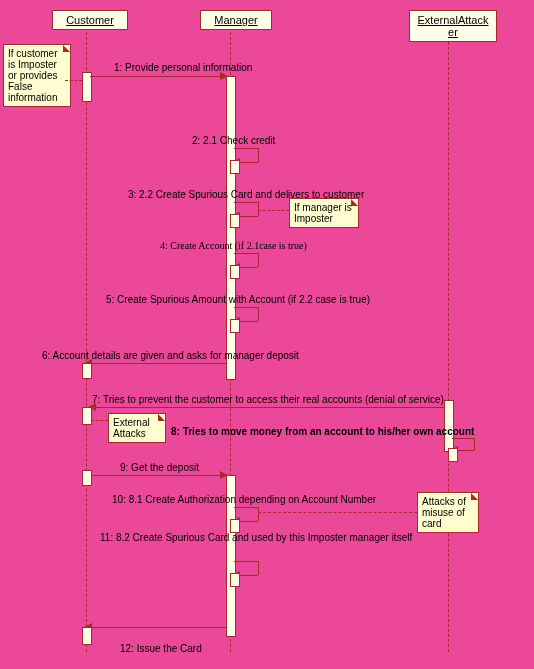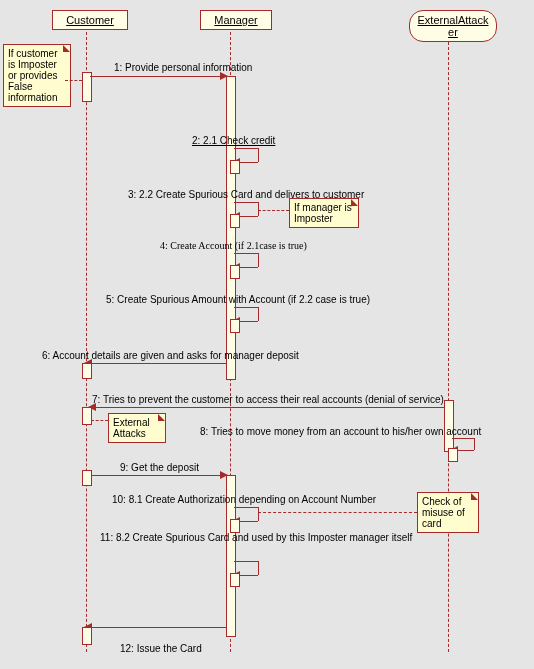--- a/index.html
+++ b/index.html
@@ -7,21 +7,21 @@
     padding: 0;
     background: #ffffff;
     font-family: Arial, Helvetica, sans-serif;
     font-size: 11px;
     color: #000;
   }
   .canvas {
     position: relative;
     width: 534px;
     height: 669px;
-    background: #e5e5e5;
+    background: #ec4899;
   }
   
   .lifeline-head {
     position: absolute;
     border: 1px solid #a52a2a;
     background: #fffde5;
     padding: 3px 6px;
     text-align: center;
     text-decoration: underline;
   }
@@ -101,38 +101,38 @@
 </style>
 </head>
 <body>
 
 <div class="canvas">
 
   <div class="lifeline-head" style="left:52px; top:10px; width:62px;">Customer</div>
 
   <div class="lifeline-head" style="left:200px; top:10px; width:58px;">Manager</div>
 
-  <div class="lifeline-head" style="left:409px; top:10px; width:74px; word-break:break-all;border-radius:14px;">ExternalAttacker</div>
+  <div class="lifeline-head" style="left:409px; top:10px; width:74px; word-break:break-all;">ExternalAttacker</div>
 
   <div class="lifeline-line" style="left:86px; top:32px; height:620px;"></div>
   <div class="lifeline-line" style="left:230px; top:32px; height:620px;"></div>
   <div class="lifeline-line" style="left:448px; top:42px; height:610px;"></div>
 
   <div class="note" style="left:3px; top:44px; width:58px;">If customer is Imposter or provides False information</div>
   <div class="note-attach" style="left:65px; top:80px; width:17px;"></div>
 
   <div class="activation" style="left:82px; top:72px; height:28px;"></div>
 
   <div class="msg-label" style="left:114px; top:62px;">1: Provide personal information</div>
   <div class="arrow-line" style="left:90px; top:76px; width:132px;"></div>
   <div class="arrow-head right" style="left:220px; top:72px;"></div>
 
   <div class="activation" style="left:226px; top:76px; height:302px;"></div>
 
-  <div class="msg-label" style="left:192px; top:135px;text-decoration:underline;">2: 2.1 Check credit</div>
+  <div class="msg-label" style="left:192px; top:135px;">2: 2.1 Check credit</div>
   <div class="arrow-line" style="left:234px; top:148px; width:24px;"></div>
   <div class="self-vert" style="left:258px; top:148px; height:14px;"></div>
   <div class="arrow-line" style="left:238px; top:162px; width:20px;"></div>
   <div class="arrow-head left" style="left:232px; top:158px;"></div>
   <div class="activation" style="left:230px; top:160px; height:12px;"></div>
 
   <div class="msg-label" style="left:128px; top:189px;">3: 2.2 Create Spurious Card and delivers to customer</div>
   <div class="arrow-line" style="left:234px; top:202px; width:24px;"></div>
   <div class="self-vert" style="left:258px; top:202px; height:14px;"></div>
   <div class="arrow-line" style="left:238px; top:216px; width:20px;"></div>
@@ -164,42 +164,42 @@
   <div class="msg-label" style="left:92px; top:394px;">7: Tries to prevent the customer to access their real accounts (denial of service)</div>
   <div class="arrow-line" style="left:94px; top:407px; width:350px;"></div>
   <div class="arrow-head left" style="left:88px; top:403px;"></div>
   <div class="activation" style="left:82px; top:407px; height:16px;"></div>
 
   <div class="activation" style="left:444px; top:400px; height:50px;"></div>
 
   <div class="note" style="left:108px; top:413px; width:48px;">External Attacks</div>
   <div class="note-attach" style="left:91px; top:420px; width:17px;"></div>
 
-  <div class="msg-label" style="left:200px; top:426px;">8: Tries to move money from an account to his/her own account</div>
+  <div class="msg-label" style="left:171px; top:426px;font-weight:bold;">8: Tries to move money from an account to his/her own account</div>
   <div class="arrow-line" style="left:452px; top:438px; width:22px;"></div>
   <div class="self-vert" style="left:474px; top:438px; height:12px;"></div>
   <div class="arrow-line" style="left:456px; top:450px; width:18px;"></div>
   <div class="arrow-head left" style="left:450px; top:446px;"></div>
   <div class="activation" style="left:448px; top:448px; height:12px;"></div>
 
   <div class="msg-label" style="left:120px; top:462px;">9: Get the deposit</div>
   <div class="arrow-line" style="left:90px; top:475px; width:132px;"></div>
   <div class="arrow-head right" style="left:220px; top:471px;"></div>
   <div class="activation" style="left:82px; top:470px; height:14px;"></div>
 
   <div class="activation" style="left:226px; top:475px; height:160px;"></div>
 
   <div class="msg-label" style="left:112px; top:494px;">10: 8.1 Create Authorization depending on Account Number</div>
   <div class="arrow-line" style="left:234px; top:507px; width:24px;"></div>
   <div class="self-vert" style="left:258px; top:507px; height:14px;"></div>
   <div class="arrow-line" style="left:238px; top:521px; width:20px;"></div>
   <div class="arrow-head left" style="left:232px; top:517px;"></div>
   <div class="activation" style="left:230px; top:519px; height:12px;"></div>
 
-  <div class="note" style="left:417px; top:492px; width:52px;">Check of misuse of card</div>
+  <div class="note" style="left:417px; top:492px; width:52px;">Attacks of misuse of card</div>
   <div class="note-attach" style="left:258px; top:512px; width:159px;"></div>
 
   <div class="msg-label" style="left:100px; top:532px;">11: 8.2 Create Spurious Card and used by this Imposter manager itself</div>
   <div class="arrow-line" style="left:234px; top:561px; width:24px;"></div>
   <div class="self-vert" style="left:258px; top:561px; height:14px;"></div>
   <div class="arrow-line" style="left:238px; top:575px; width:20px;"></div>
   <div class="arrow-head left" style="left:232px; top:571px;"></div>
   <div class="activation" style="left:230px; top:573px; height:12px;"></div>
 
   <div class="msg-label" style="left:120px; top:614px;margin-top:29px;">12: Issue the Card</div>

